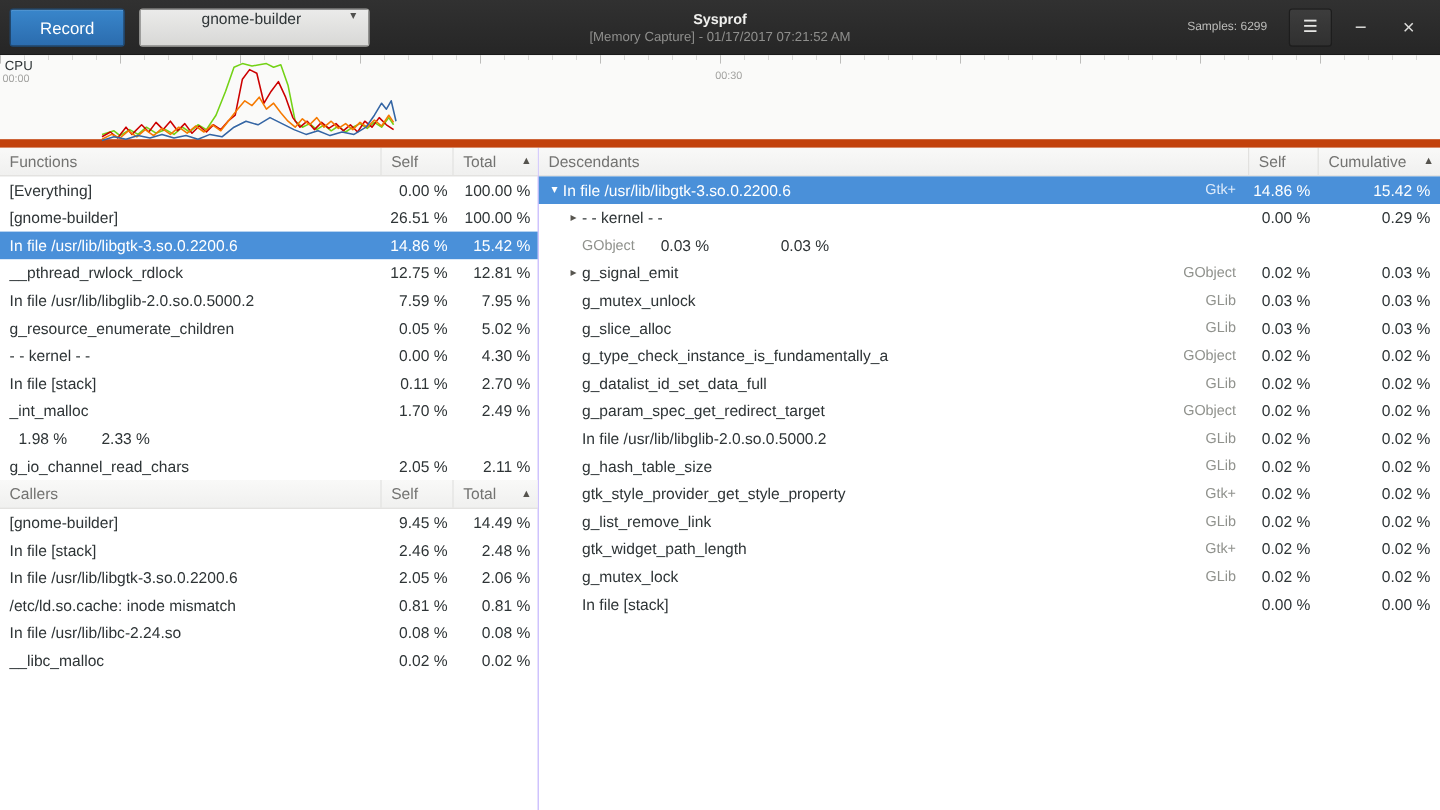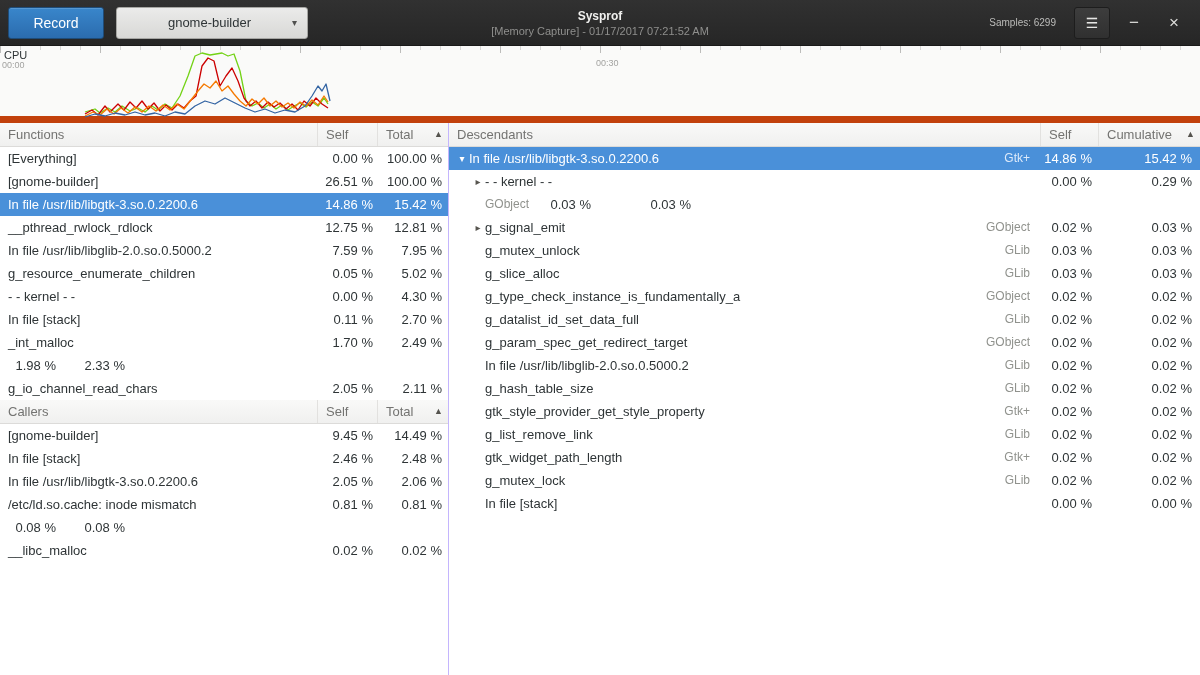--- a/index.html
+++ b/index.html
@@ -18,21 +18,21 @@
   }
   .hb-left { display:flex; align-items:center; }
   .record-btn {
     width:96px; height:32px; font-size:14px; color:#ffffff;
     background:linear-gradient(to bottom,#3986cb,#2b6cae);
     border:1px solid #1e4c79; border-radius:3px;
     box-shadow:inset 0 1px rgba(255,255,255,.15);
     font-family:inherit; cursor:pointer;
   }
   .process-btn {
-    width:192px; height:32px; margin-left:12px; display:flex; align-items:center;
+    width:192px; height:32px; margin-left:12px; display:flex; 
     padding:0 10px; font-size:13px; color:#2e3436; font-family:inherit;
     background:linear-gradient(to bottom,#ebebea,#d8d8d6);
     border:1px solid #a6a6a3; border-radius:3px; cursor:pointer;
   }
   .process-btn .lbl { flex:1; text-align:center; }
   .process-btn .caret { font-size:10px; color:#50504e; }
   .hb-center {
     position:absolute; left:50%; top:50%; transform:translate(-50%,-50%);
     text-align:center; pointer-events:none;
   }
@@ -229,20 +229,21 @@
     <span class="cell name">In file /usr/lib/libgtk-3.so.0.2200.6</span>
     <span class="cell self">2.05 %</span>
     <span class="cell total">2.06 %</span>
   </div>
         <div class="row">
     <span class="cell name">/etc/ld.so.cache: inode mismatch</span>
     <span class="cell self">0.81 %</span>
     <span class="cell total">0.81 %</span>
   </div>
         <div class="row">
+    <span class="cell name">In file /usr/lib/libc-2.24.so</span>
     <span class="cell self">0.08 %</span>
     <span class="cell total">0.08 %</span>
   </div>
         <div class="row">
     <span class="cell name">__libc_malloc</span>
     <span class="cell self">0.02 %</span>
     <span class="cell total">0.02 %</span>
   </div>
       </div>
   </div>

